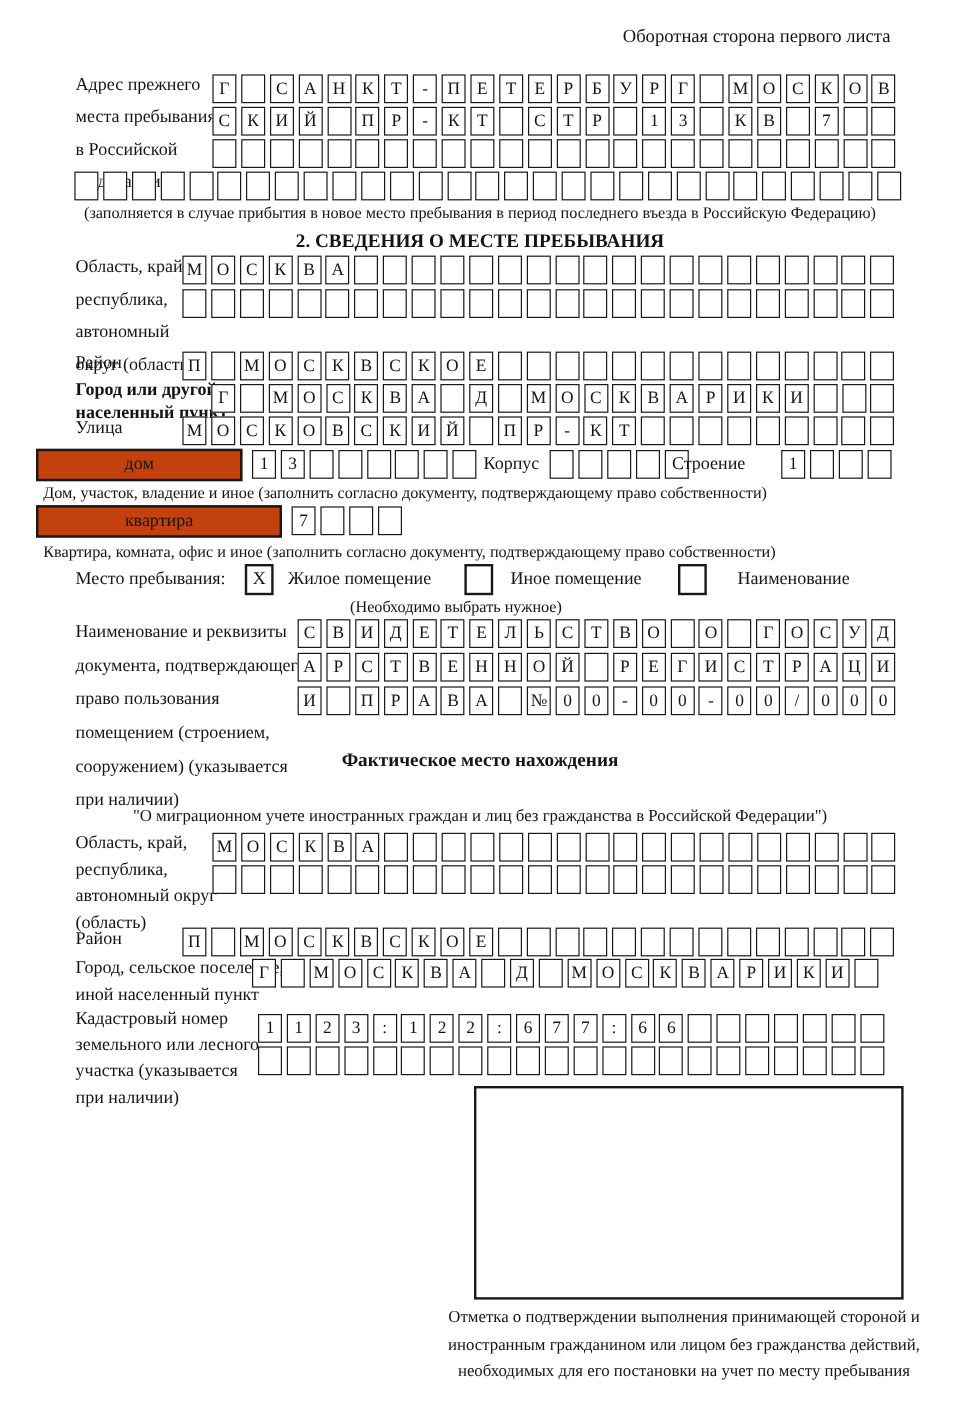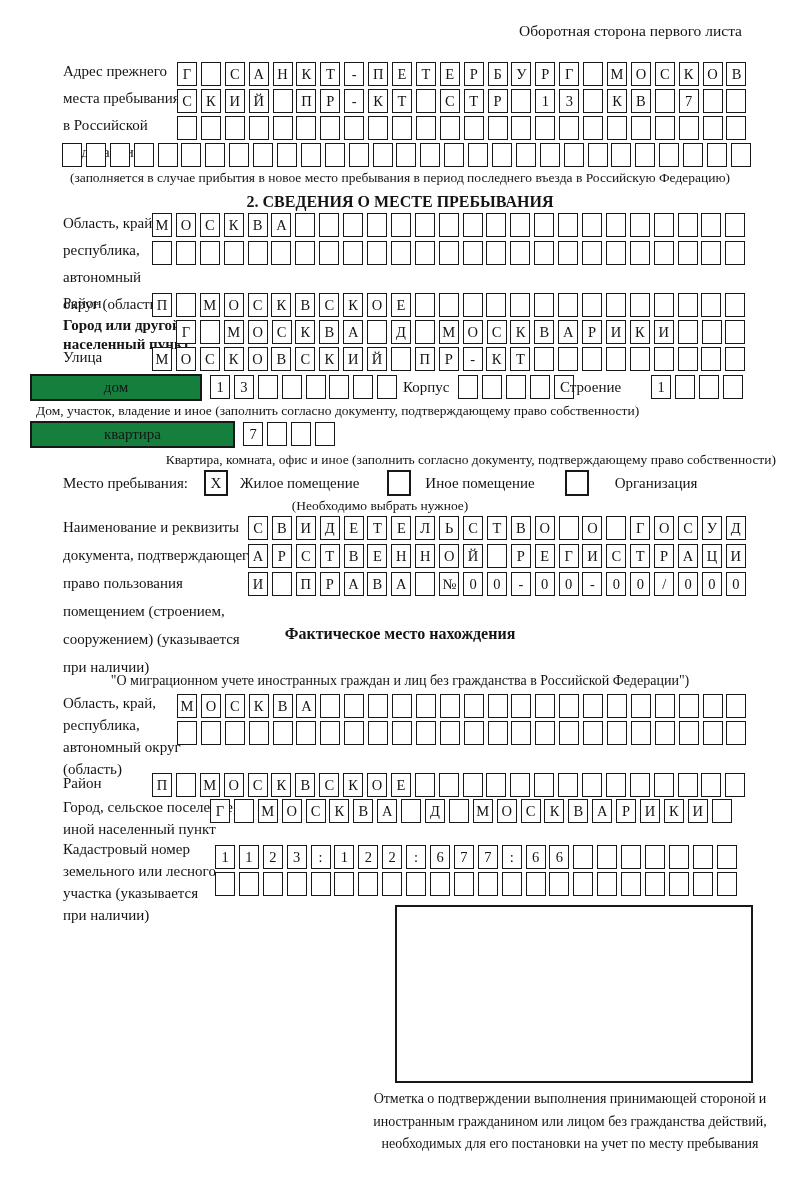--- a/index.html
+++ b/index.html
@@ -7,21 +7,21 @@
         font-family:"Liberation Serif","DejaVu Serif",serif;color:#141414;overflow:hidden;}
   .lbl{position:absolute;font-size:15px;line-height:27px;white-space:pre-line;}
   .lbl.lh22{line-height:22px;}
   .lbl.lh18{line-height:18.5px;font-weight:bold;}
   .lbl.lh29{line-height:28px;}
   .cellrow{position:absolute;display:flex;}
   .cell{width:20px;height:24px;box-sizing:border-box;border:1.8px solid #181818;margin-right:3.9px;
         display:flex;align-items:center;justify-content:center;font-size:14.5px;background:#fff;}
   .cap{position:absolute;font-size:13.5px;text-align:center;}
   .title{position:absolute;font-weight:bold;font-size:16px;text-align:center;left:0;width:800px;}
-  .bigbox{position:absolute;box-sizing:border-box;border:2px solid #181818;height:27px;background:#15803d;
+  .bigbox{position:absolute;box-sizing:border-box;border:2px solid #181818;height:27px;background:#c2410c;
           display:flex;align-items:center;justify-content:center;font-size:15px;}
   .stayrow{position:absolute;display:flex;align-items:center;font-size:15px;}
   .chk{width:24px;height:26px;box-sizing:border-box;border:2px solid #181818;display:flex;
        align-items:center;justify-content:center;font-size:15px;background:#fff;}
   .note{position:absolute;font-size:15.5px;}
   .stampbox{position:absolute;box-sizing:border-box;border:2px solid #181818;background:#fff;}
   .stampcap{position:absolute;font-size:14px;line-height:22.5px;text-align:center;}
 </style>
 </head>
 <body>
@@ -321,30 +321,30 @@
     </div>
   <div class="cap" style="left:36px;top:403px;width:740px;text-align:left;">Дом, участок, владение и иное (заполнить согласно документу, подтверждающему право собственности)</div>
 
   <div class="bigbox" style="left:30px;top:421px;width:205px;">квартира</div>
   <div class="cellrow" style="left:243px;top:422px;">
       <span class="cell">7</span>
       <span class="cell"></span>
       <span class="cell"></span>
       <span class="cell"></span>
     </div>
-  <div class="cap" style="left:36px;top:452px;width:740px;text-align:right;">Квартира, комната, офис и иное (заполнить согласно документу, подтверждающему право собственности)</div>
+  <div class="cap" style="left:36px;top:452px;width:740px;text-align:left;">Квартира, комната, офис и иное (заполнить согласно документу, подтверждающему право собственности)</div>
 
   <div class="stayrow" style="left:63px;top:470px;">
     <span>Место пребывания:</span>
     <span class="chk" style="margin-left:16px;">X</span>
     <span style="margin-left:12px;">Жилое помещение</span>
     <span class="chk" style="margin-left:28px;"></span>
     <span style="margin-left:14px;">Иное помещение</span>
     <span class="chk" style="margin-left:30px;"></span>
-    <span style="margin-left:26px;">Организация</span>
+    <span style="margin-left:26px;">Наименование</span>
   </div>
   <div class="cap" style="left:170px;top:498px;width:420px;">(Необходимо выбрать нужное)</div>
 
   <div class="lbl lh29" style="left:63px;top:513px;">Наименование и реквизиты
 документа, подтверждающего
 право пользования
 помещением (строением,
 сооружением) (указывается
 при наличии)</div>
   <div class="cellrow" style="left:248px;top:516px;">

